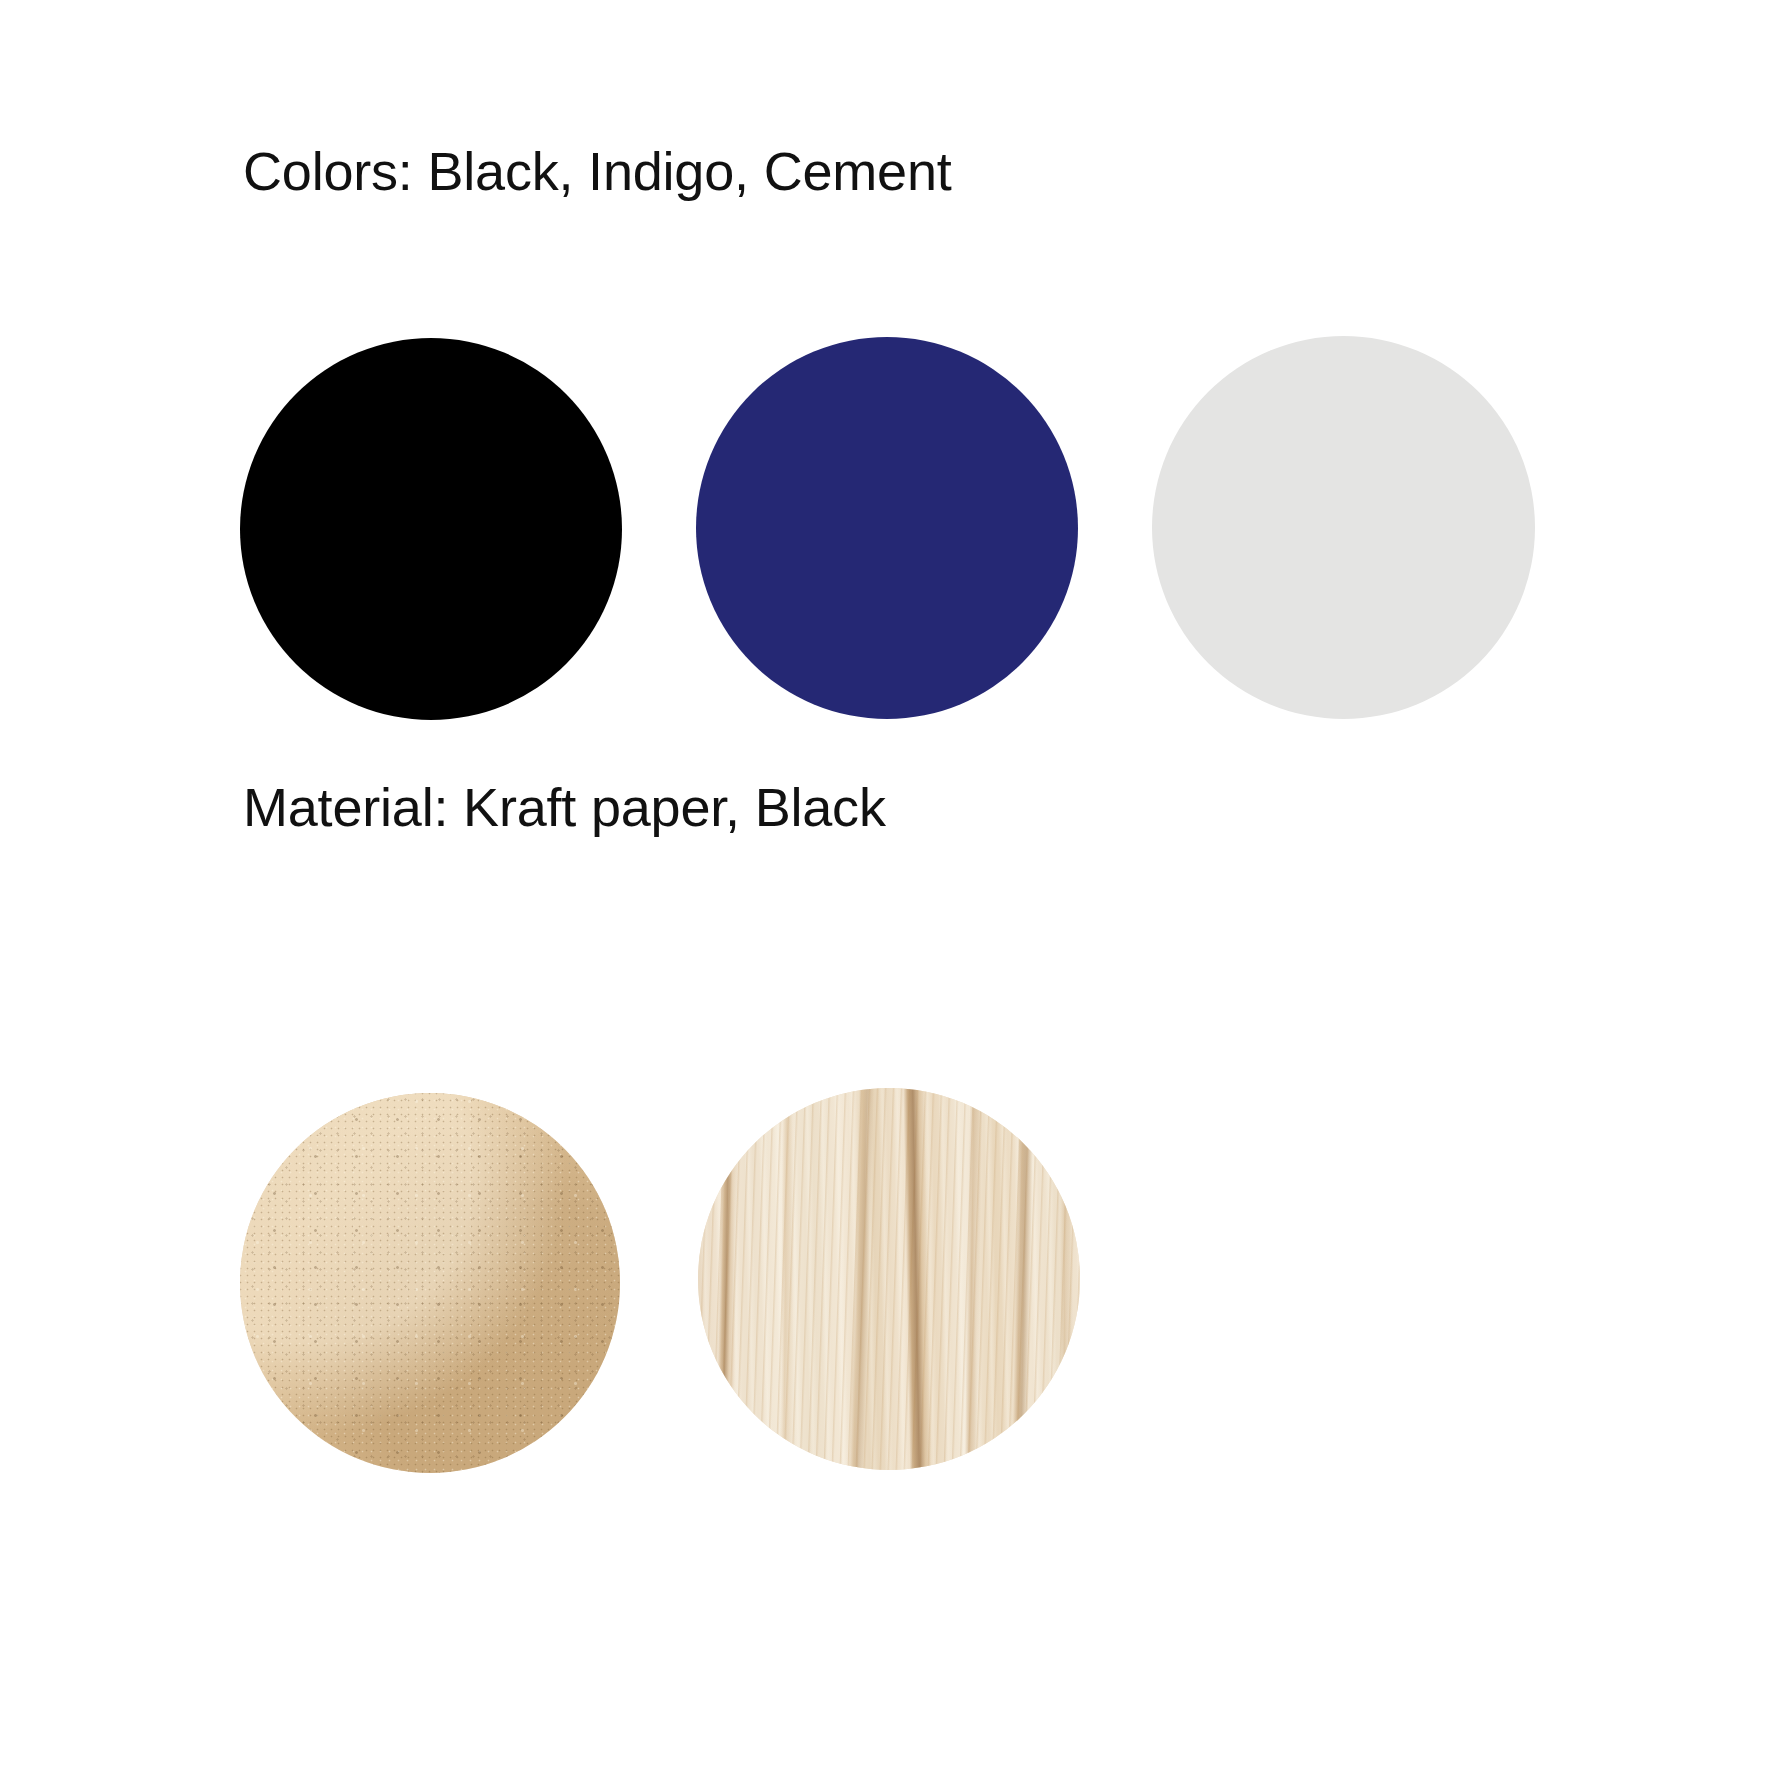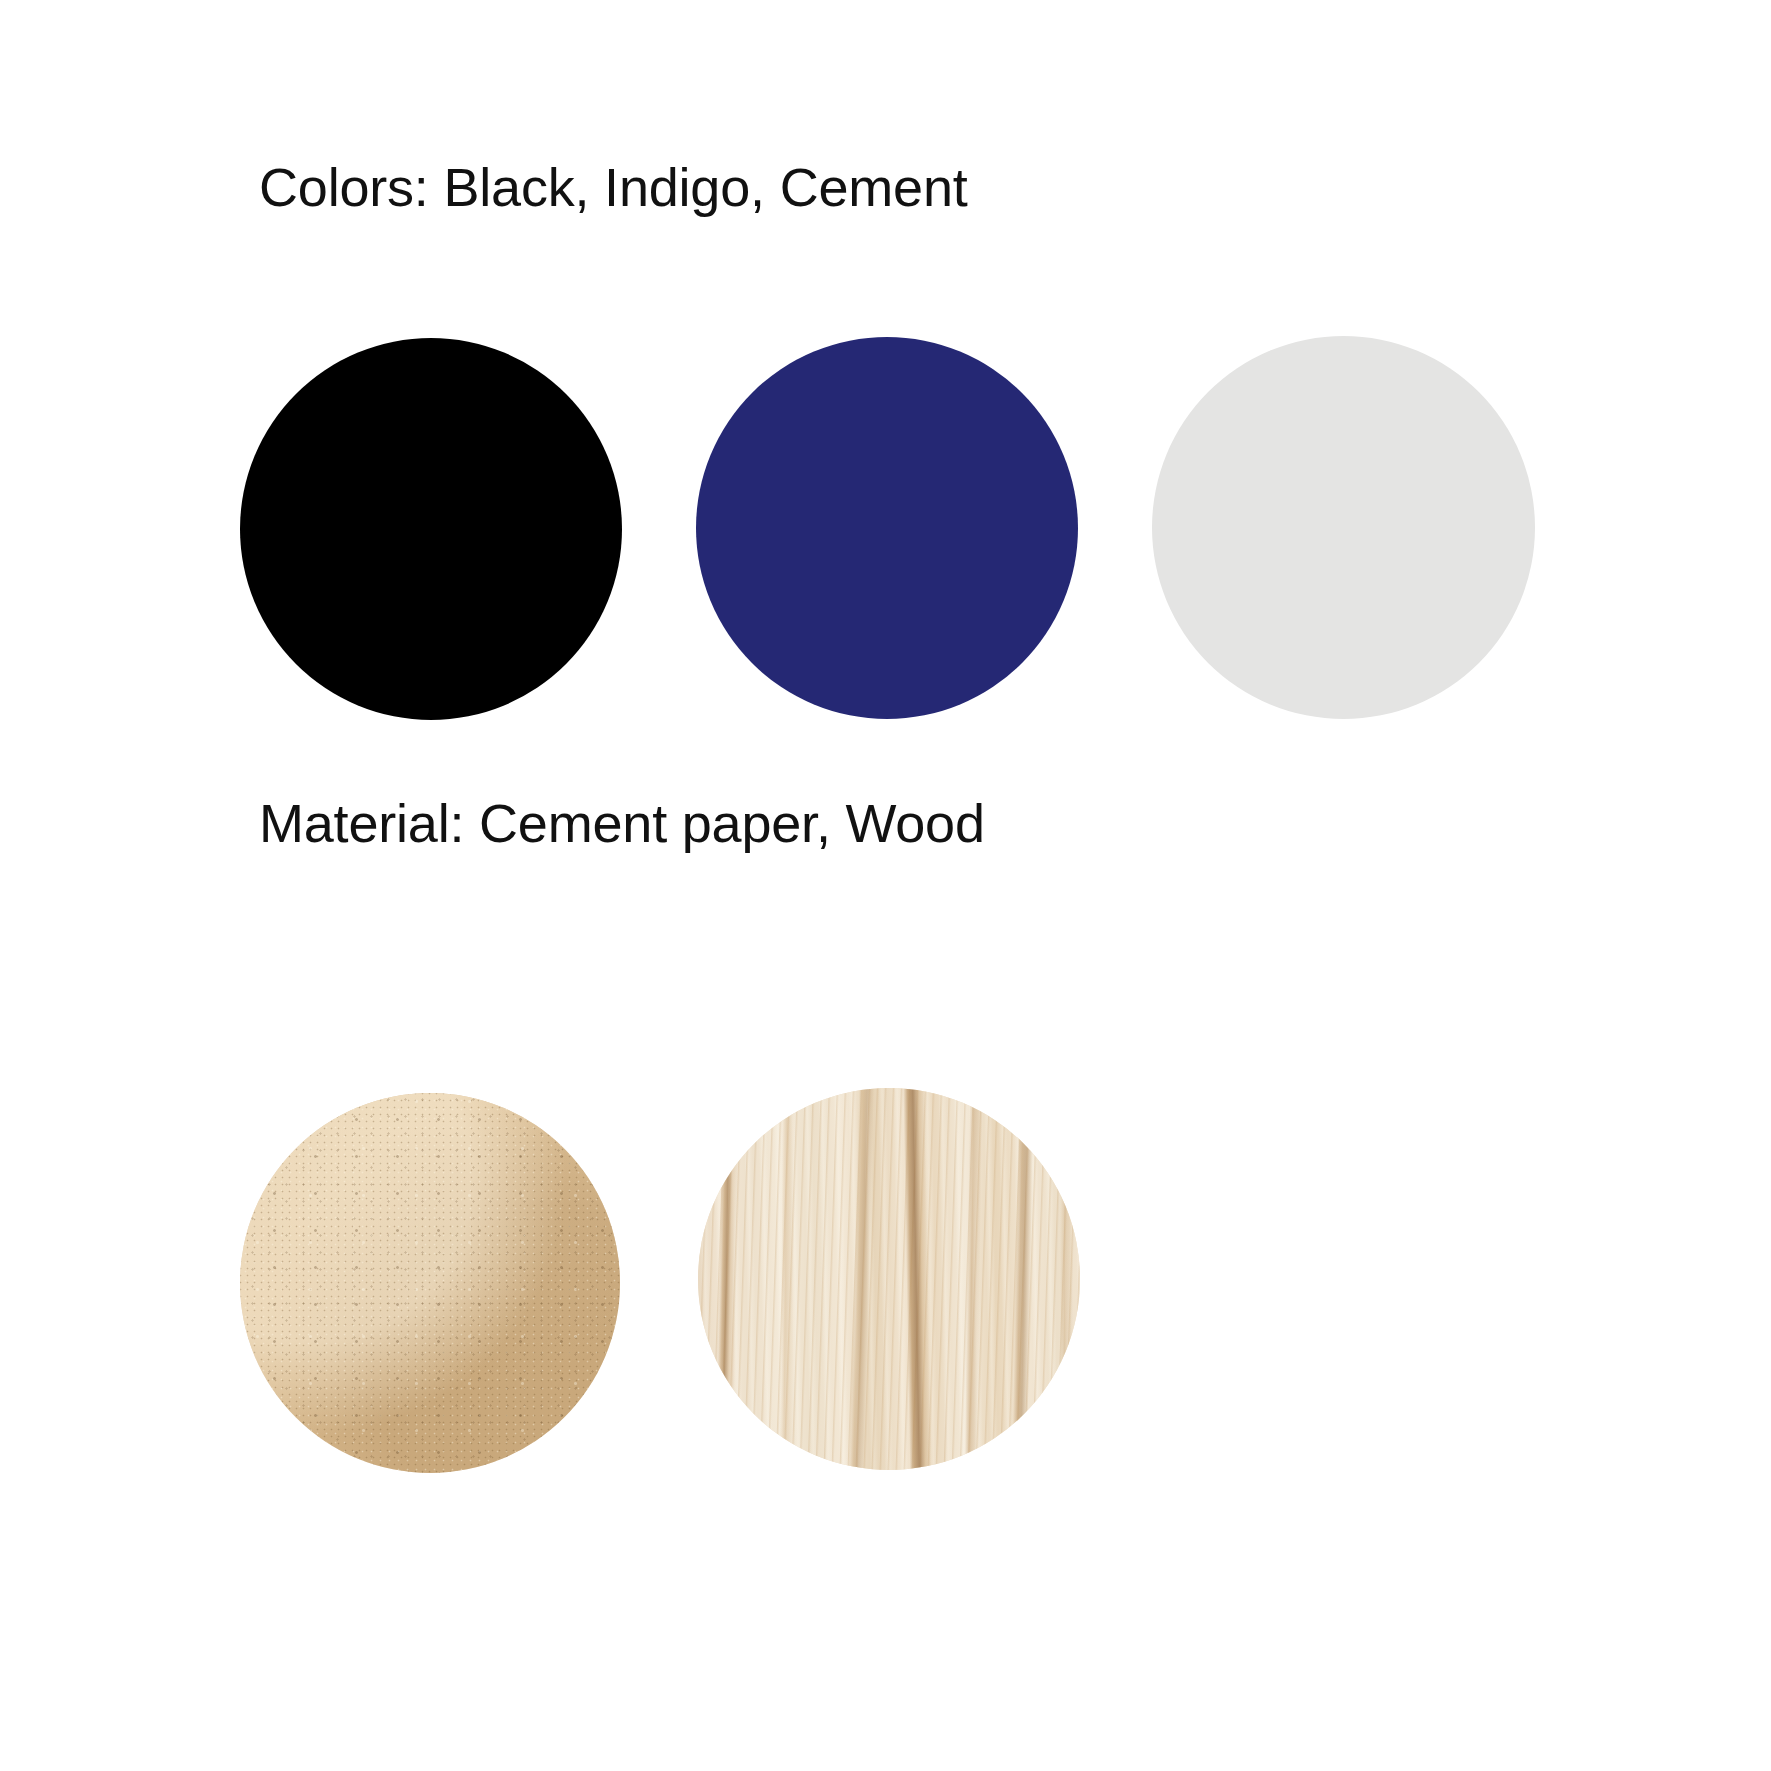--- a/index.html
+++ b/index.html
@@ -17,21 +17,21 @@
     width: 1771px;
     height: 1771px;
     background: #ffffff;
     overflow: hidden;
   }
 
   
   .section-label {
     position: absolute;
     left: 243px;
-    margin: 16px;
+    margin: 0;
     font-size: 54px;
     line-height: 1.0;
     font-weight: 400;
     letter-spacing: -0.2px;
     color: #111111;
     white-space: nowrap;
   }
   #colors-label   { top: 144px; }
   #material-label { top: 780px; }
 
@@ -155,21 +155,21 @@
   <h2 id="colors-label" class="section-label">Colors: Black, Indigo, Cement</h2>
 
   <div class="swatch-row">
     <div id="swatch-black" class="swatch" style="background:#000000;" title="Black"></div>
 
     <div id="swatch-indigo" class="swatch" style="background:#252874;" title="Indigo"></div>
 
     <div id="swatch-cement" class="swatch" style="background:#E4E4E3;" title="Cement"></div>
   </div>
 
-  <h2 id="material-label" class="section-label">Material: Cement paper, Wood</h2>
+  <h2 id="material-label" class="section-label">Material: Kraft paper, Black</h2>
 
   <div class="swatch-row">
     <div id="swatch-kraft" class="swatch" title="Kraft paper">
       <div class="kraft-surface"></div>
     </div>
 
     <div id="swatch-wood" class="swatch" title="Wood">
       <div class="wood-surface"></div>
     </div>
   </div>

